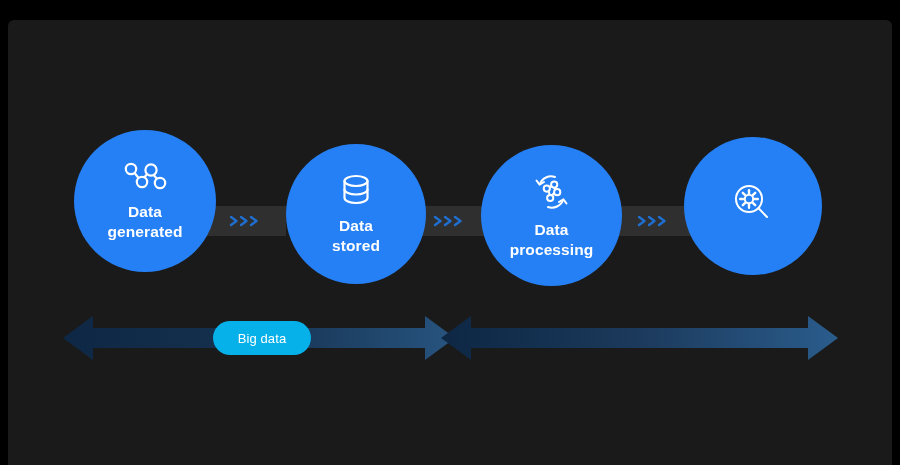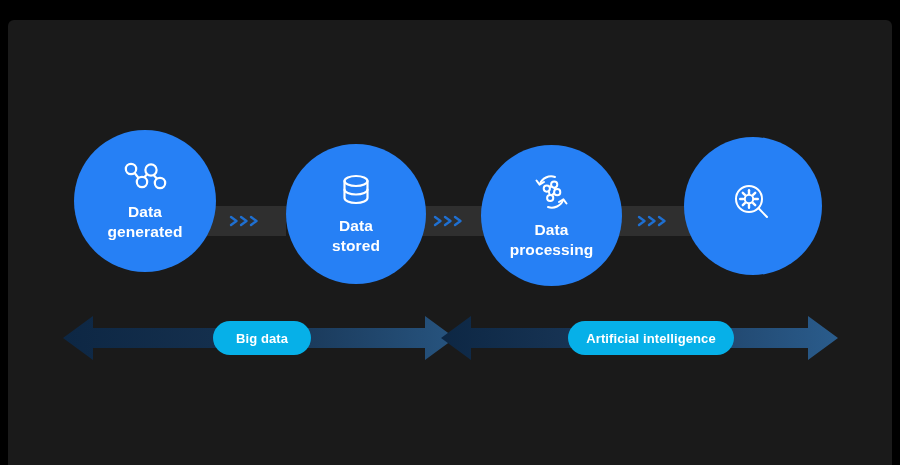--- a/index.html
+++ b/index.html
@@ -89,21 +89,21 @@
   .pill {
     position: absolute;
     height: 34px;
     border-radius: 17px;
     background: #06b0e8;
     display: flex;
     align-items: center;
     justify-content: center;
     color: #ffffff;
     font-size: 13px;
-    font-weight: bold;
+    font-weight: normal;
     letter-spacing: 0.1px;
     box-sizing: border-box;
     padding: 0 18px;
   }
 </style>
 </head>
 <body>
 
 <div id="canvas">
   <div id="card">
@@ -238,19 +238,16 @@
 
         <polygon points="55,30 85,8 85,20 417,20 417,8 447,30 417,52 417,40 85,40 85,52" fill="url(#gradBigData)"></polygon>
 
         <polygon points="433,30 463,8 463,20 800,20 800,8 830,30 800,52 800,40 463,40 463,52" fill="url(#gradAI)"></polygon>
       </svg>
 
       <div class="pill" style="left:205px; top:13px; width:98px;">
         <span>Big data</span>
       </div>
 
-      <div class="pill" style="left:560px; top:13px; width:166px;">
-        <span>Artificial intelligence</span>
-      </div>
     </div>
 
   </div>
 </div>
 
 </body></html>

